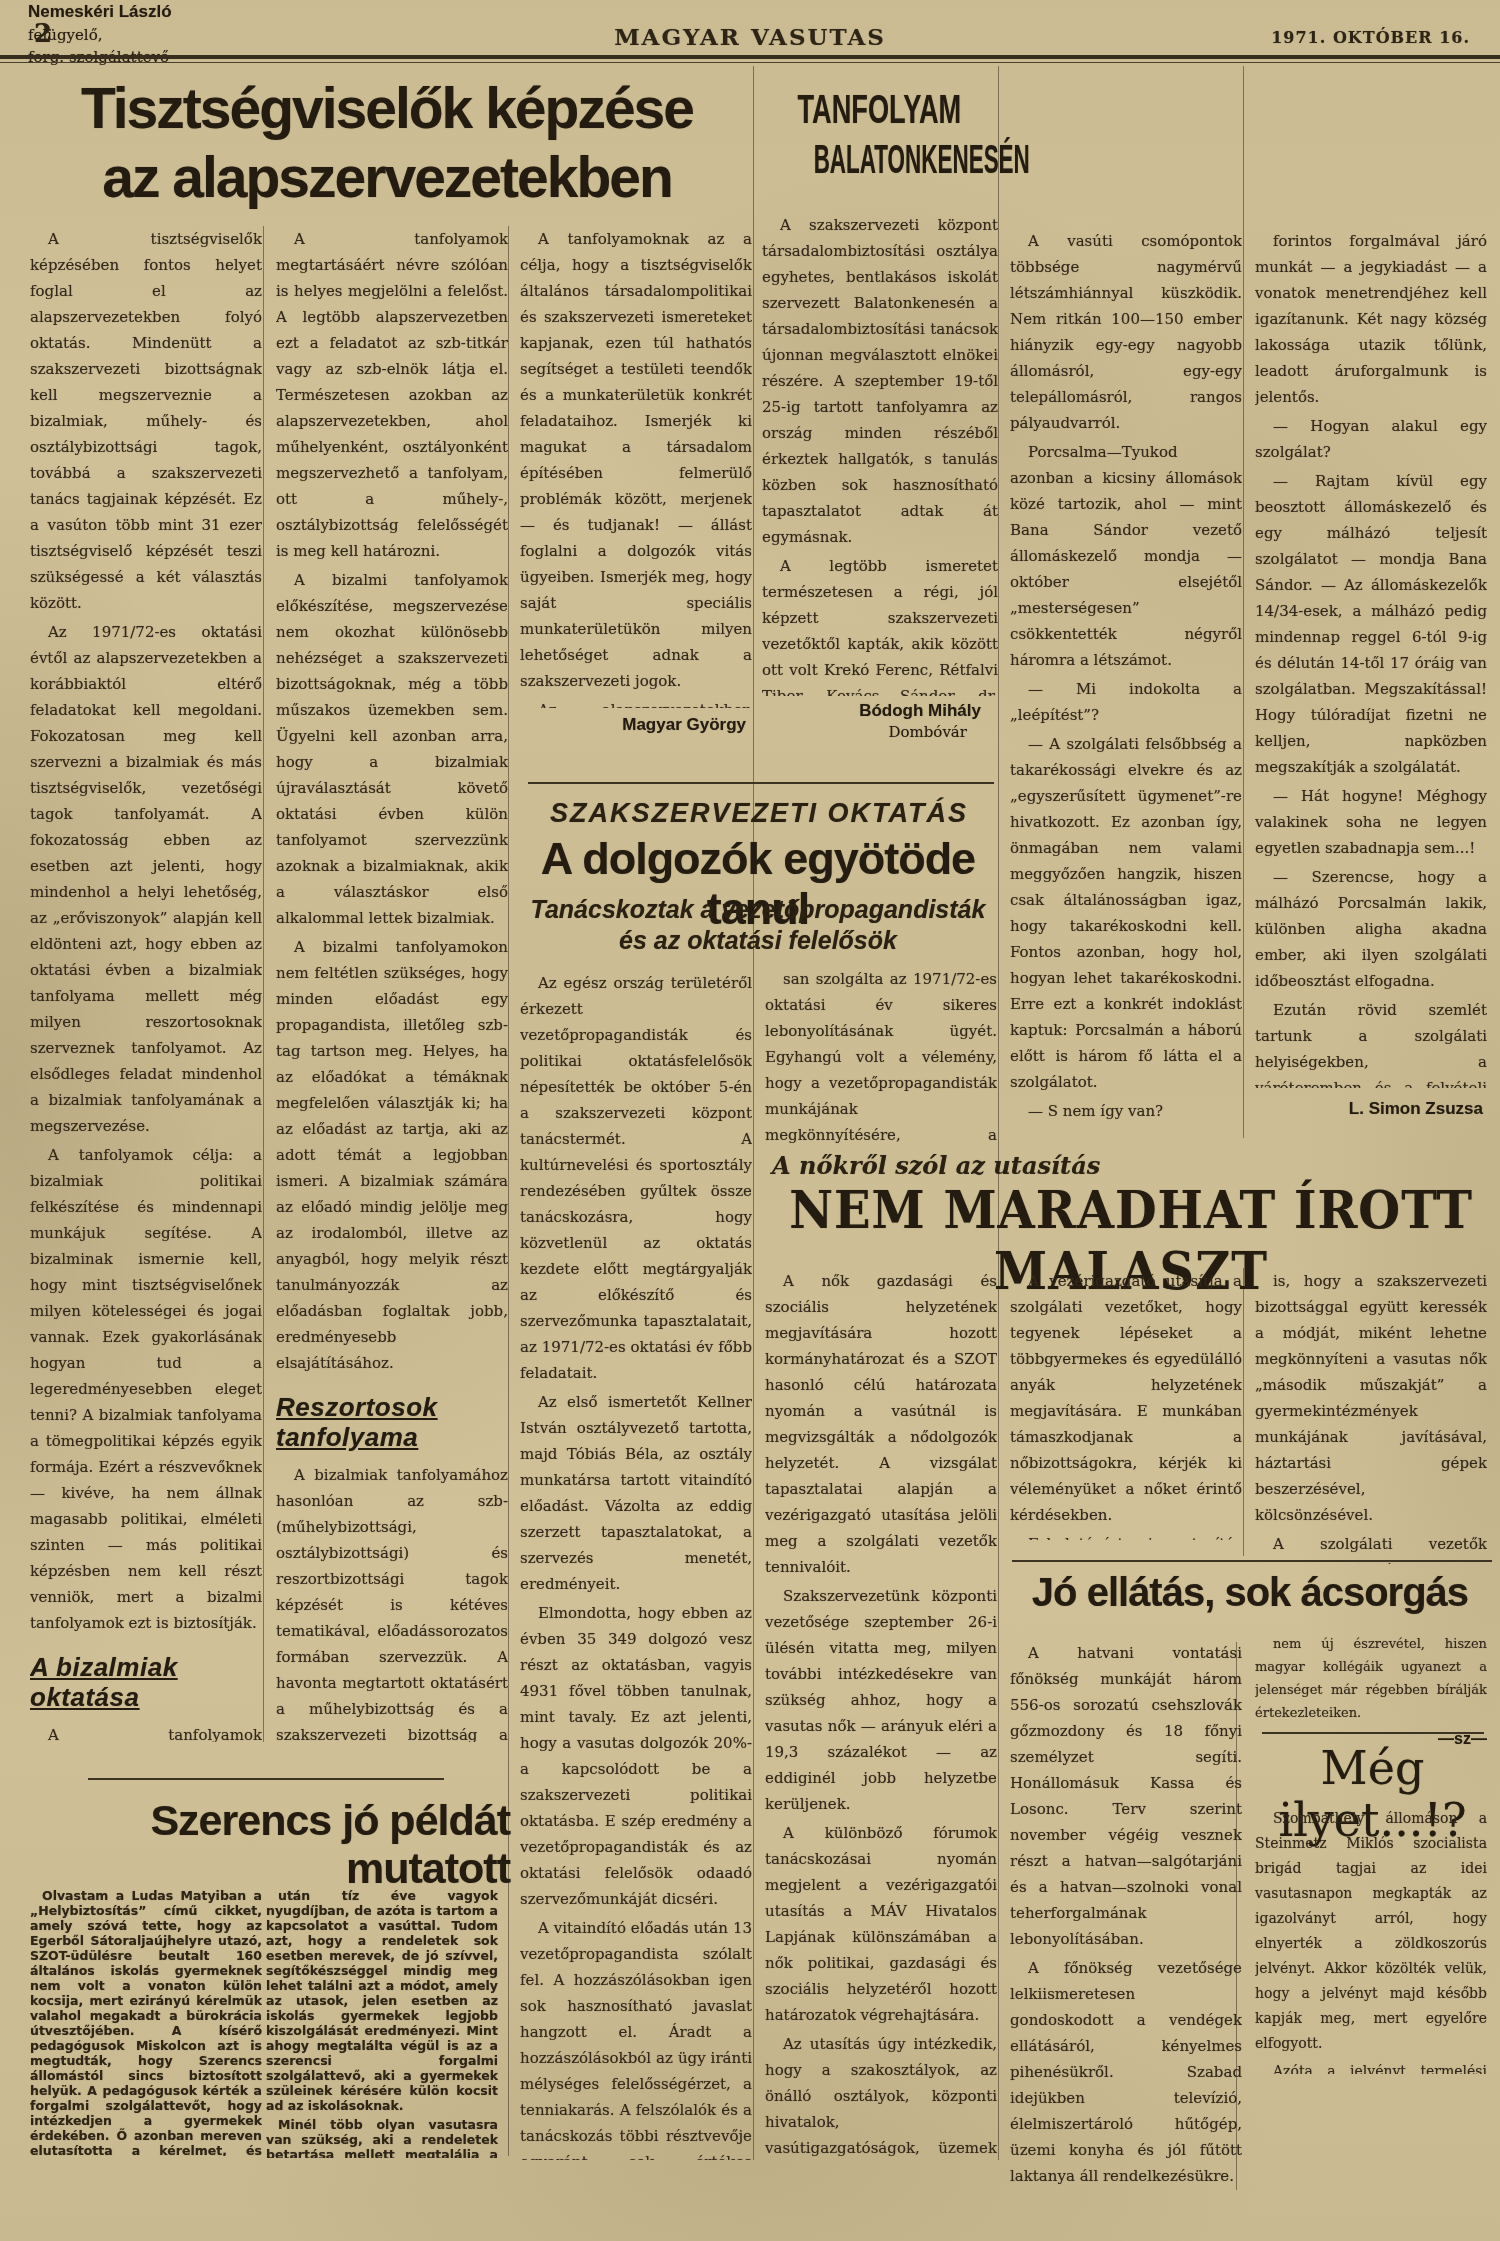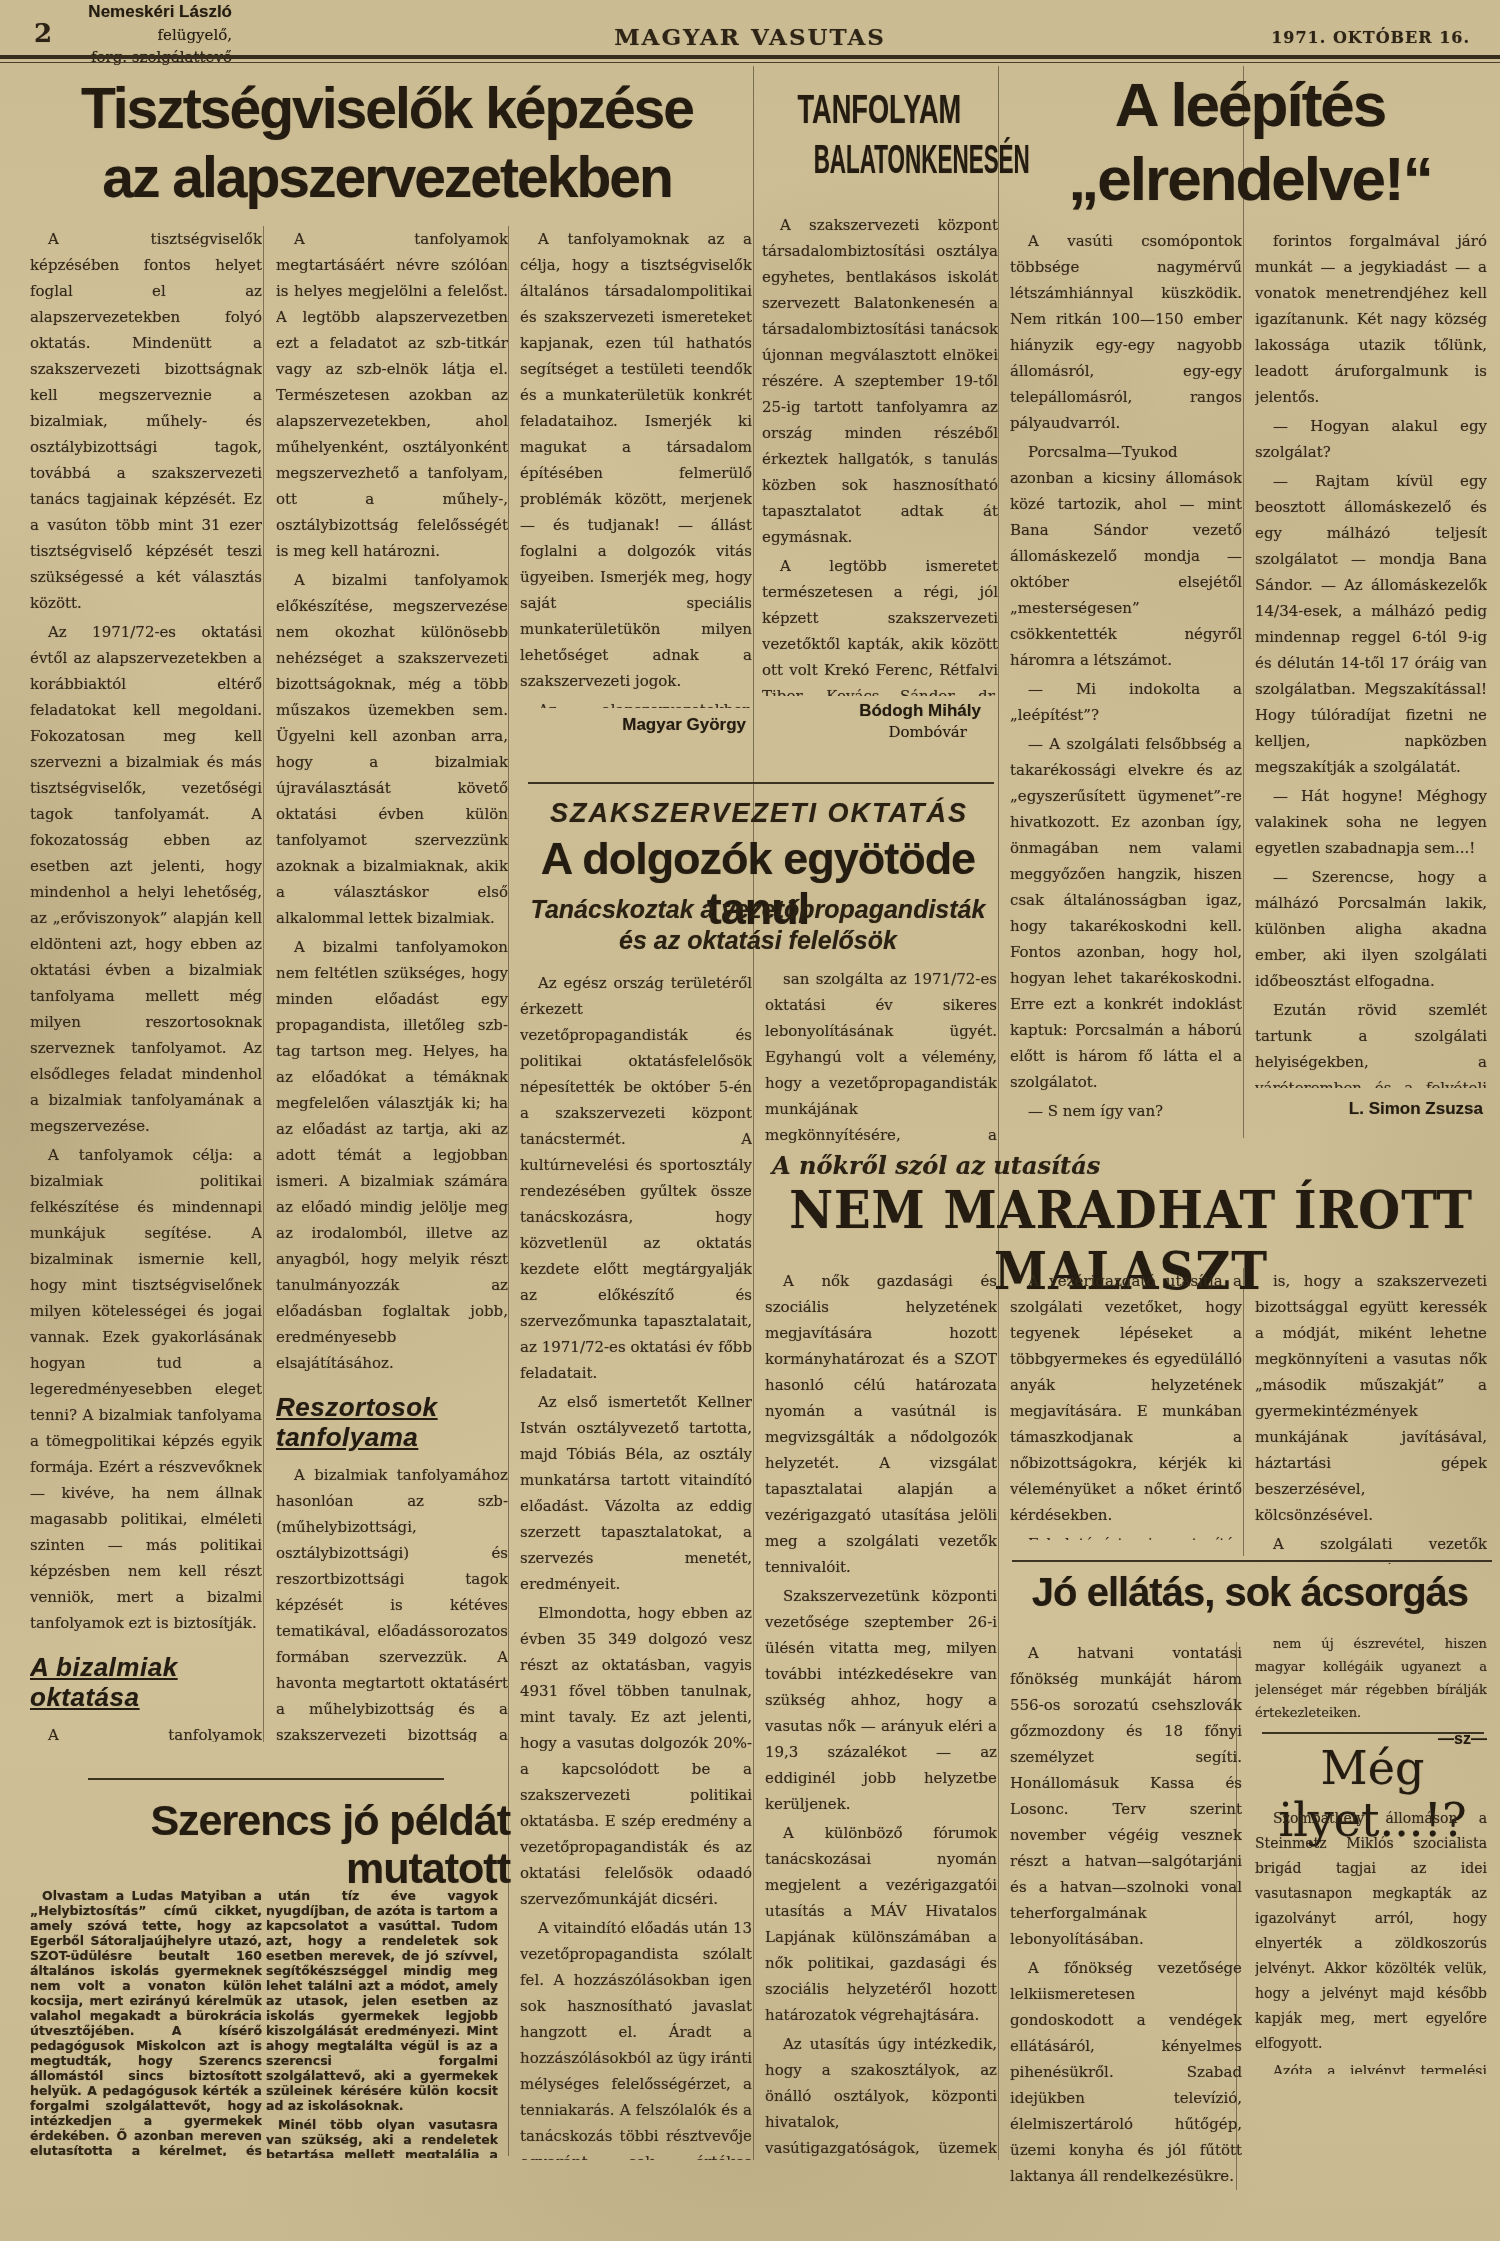--- a/index.html
+++ b/index.html
@@ -86,21 +86,21 @@
   #m-c1{left:765px;top:1268px;height:892px;}
   #m-c2{left:1010px;top:1268px;height:272px;}
   #m-c3{left:1255px;top:1268px;height:296px;}
   #s-c1{left:30px;top:1888px;height:268px;}
   #s-c2{left:266px;top:1888px;height:270px;}
   #e-c1{left:1010px;top:1640px;height:548px;}
   #e-c2{left:1255px;top:1632px;height:126px;}
   #e-c2 p{font-size:13px;line-height:23px;}
   #mi-body{left:1255px;top:1806px;height:268px;}
   #mi-body p{font-size:14px;line-height:25px;}
-  #sig-nem{left:1255px;top:2080px;width:232px;text-align:right;font:700 17px/24px "Liberation Sans",sans-serif;color:#241c10;}
+  #sig-nem{left:1255px;top:2080px;width:232px;text-align:left;font:700 17px/24px "Liberation Sans",sans-serif;color:#241c10;padding-left:28px;}
   #sig-nem .t{display:block;font:400 15px/22px "DejaVu Serif",serif;}
 </style>
 </head>
 <body>
 
 <div class="sheet">
 
   <div class="ph-num">2</div>
   <div class="ph-title">MAGYAR VASUTAS</div>
   <div class="ph-date">1971. OKTÓBER 16.</div>
@@ -159,24 +159,20 @@
   <div class="bcol" id="o-c1">
       <p>Az egész ország területéről érkezett vezetőpropagandisták és politikai oktatásfelelősök népesítették be október 5-én a szakszervezeti központ tanácstermét. A kultúrnevelési és sportosztály rendezésében gyűltek össze tanácskozásra, hogy közvetlenül az oktatás kezdete előtt megtárgyalják az előkészítő és szervezőmunka tapasztalatait, az 1971/72-es oktatási év főbb feladatait.</p>
       <p>Az első ismertetőt Kellner István osztályvezető tartotta, majd Tóbiás Béla, az osztály munkatársa tartott vitaindító előadást. Vázolta az eddig szerzett tapasztalatokat, a szervezés menetét, eredményeit.</p>
       <p>Elmondotta, hogy ebben az évben 35 349 dolgozó vesz részt az oktatásban, vagyis 4931 fővel többen tanulnak, mint tavaly. Ez azt jelenti, hogy a vasutas dolgozók 20%-a kapcsolódott be a szakszervezeti politikai oktatásba. E szép eredmény a vezetőpropagandisták és az oktatási felelősök odaadó szervezőmunkáját dicséri.</p>
       <p>A vitaindító előadás után 13 vezetőpropagandista szólalt fel. A hozzászólásokban igen sok hasznosítható javaslat hangzott el. Áradt a hozzászólásokból az ügy iránti mélységes felelősségérzet, a tenniakarás. A felszólalók és a tanácskozás többi résztvevője egyaránt sok értékes tapasztalat birtokába jutottak.</p>
     </div>
   <div class="bcol" id="o-c2">
       <p>san szolgálta az 1971/72-es oktatási év sikeres lebonyolításának ügyét. Egyhangú volt a vélemény, hogy a vezetőpropagandisták munkájának megkönnyítésére, a tapasztalatok átadására más alkalommal is rendezzenek hasonló összejövetelt.</p>
     </div>
 
-  <div class="h-leep">
-    <span>A leépítés</span><br>
-    <span>„elrendelve!“</span>
-  </div>
   <div class="bcol" id="l-c1">
       <p>A vasúti csomópontok többsége nagymérvű létszámhiánnyal küszködik. Nem ritkán 100—150 ember hiányzik egy-egy nagyobb állomásról, egy-egy telepállomásról, rangos pályaudvarról.</p>
       <p>Porcsalma—Tyukod azonban a kicsiny állomások közé tartozik, ahol — mint Bana Sándor vezető állomáskezelő mondja — október elsejétől „mesterségesen” csökkentették négyről háromra a létszámot.</p>
       <p>— Mi indokolta a „leépítést”?</p>
       <p>— A szolgálati felsőbbség a takarékossági elvekre és az „egyszerűsített ügymenet”-re hivatkozott. Ez azonban így, önmagában nem valami meggyőzően hangzik, hiszen csak általánosságban igaz, hogy takarékoskodni kell. Fontos azonban, hogy hol, hogyan lehet takarékoskodni. Erre ezt a konkrét indoklást kaptuk: Porcsalmán a háború előtt is három fő látta el a szolgálatot.</p>
       <p>— S nem így van?</p>
       <p>— De igen. Csak az a különbség, hogy akkoriban 500 vagon fordult meg évente állomásunk rakodóvágányain, most pedig három és fél ezer... Szállítási tervünket a harmadik negyedévben 133 százalékra, a raksúlykihasználást 142 százalékra teljesítettük.</p>
     </div>
   <div class="bcol" id="l-c2">
       <p>forintos forgalmával járó munkát — a jegykiadást — a vonatok menetrendjéhez kell igazítanunk. Két nagy község lakossága utazik tőlünk, leadott áruforgalmunk is jelentős.</p>

